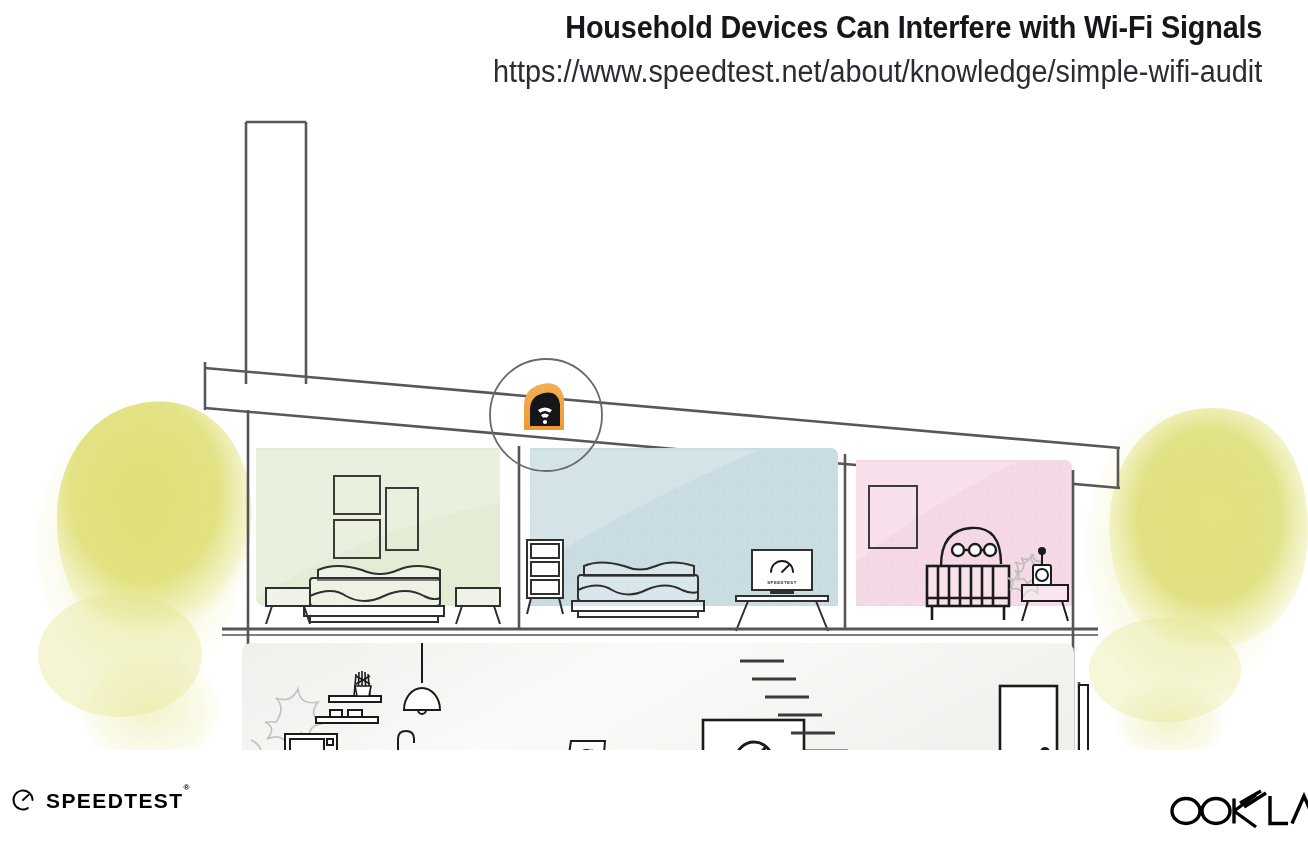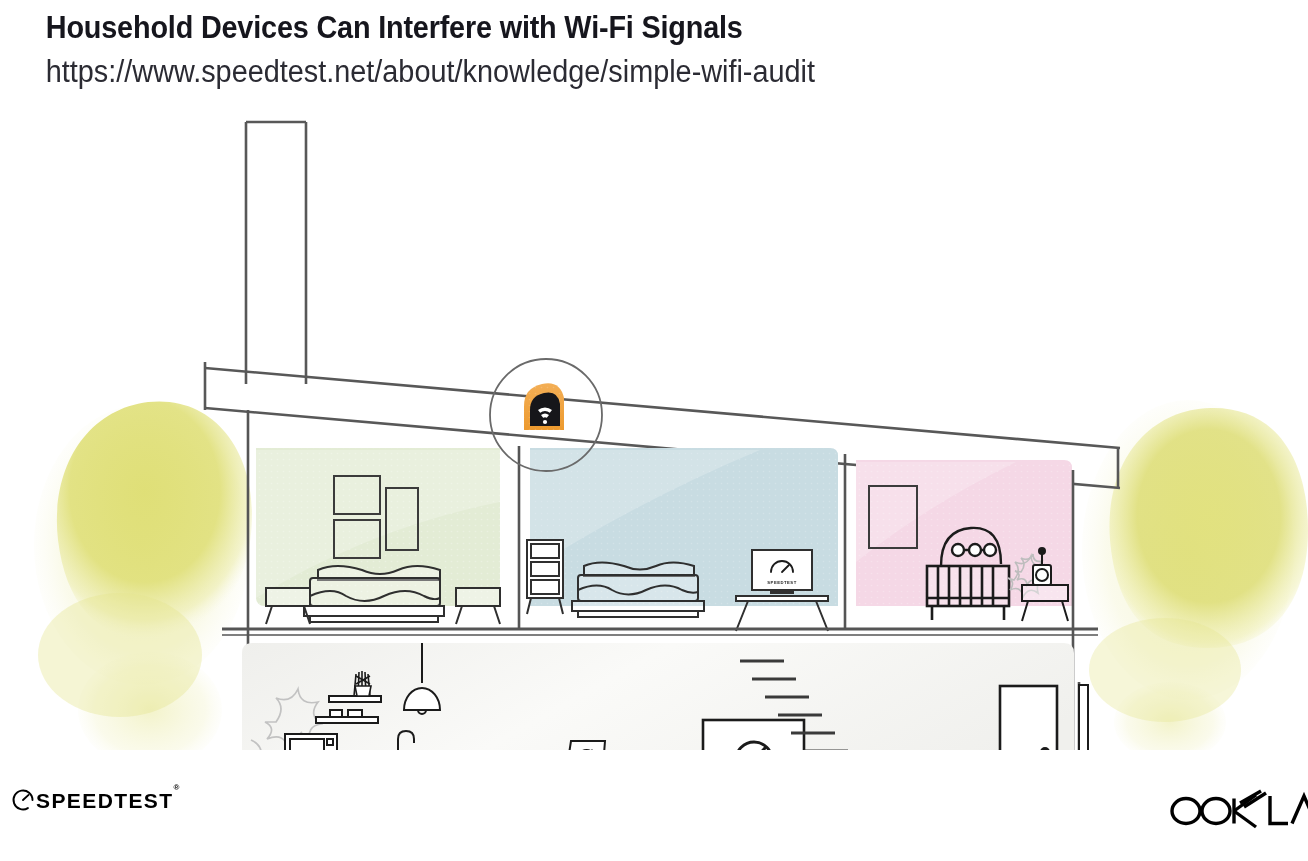--- a/index.html
+++ b/index.html
@@ -3,39 +3,39 @@
 <meta charset="utf-8">
 <style>
   html,body{margin:0;padding:0;background:#ffffff;}
   body{
     width:1308px;height:861px;overflow:hidden;position:relative;
     font-family:"Liberation Sans",sans-serif;color:#1b1b22;
   }
   .page{position:absolute;inset:0;}
 
   
-  .header{position:absolute;left:0;top:0;width:1308px;text-align:left;}
+  .header{position:absolute;left:0;top:0;width:1308px;text-align:right;}
   .title{
     font-family:"Liberation Sans",sans-serif;
     font-weight:bold;font-size:31px;letter-spacing:-.2px;
     color:#16161d;margin:10px 0 0 0;line-height:1.15;
     transform:scaleX(.93);transform-origin:center;
   }
   .subtitle{
     font-size:31px;font-weight:400;color:#2b2b33;line-height:1.15;
     margin:8px 0 0 0;transform:scaleX(.93);transform-origin:center;
   }
 
   
   .stage{position:absolute;left:0;top:110px;width:1308px;height:640px;}
   .stage svg{display:block;}
 
   
   .footer{position:absolute;left:0;bottom:0;width:1308px;height:100px;}
-  .brand-left{position:absolute;left:10px;top:26px;display:flex;align-items:center;}
+  .brand-left{position:absolute;left:10px;top:26px;display:flex;align-items:center;gap:10px;}
   .brand-word{
     font-weight:bold;font-size:21px;letter-spacing:1.4px;color:#000;
     line-height:1;position:relative;
   }
   .brand-word sup{font-size:8px;top:-10px;position:relative;letter-spacing:0;}
   .brand-right{position:absolute;right:-8px;top:26px;}
 </style>
 </head>
 <body>
 

